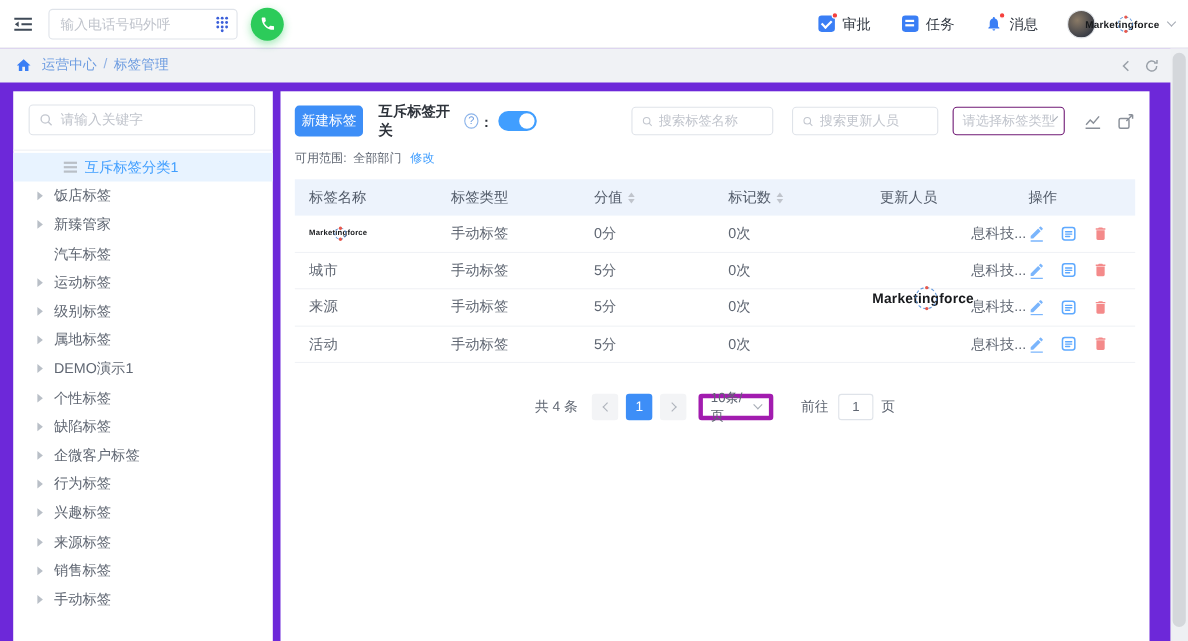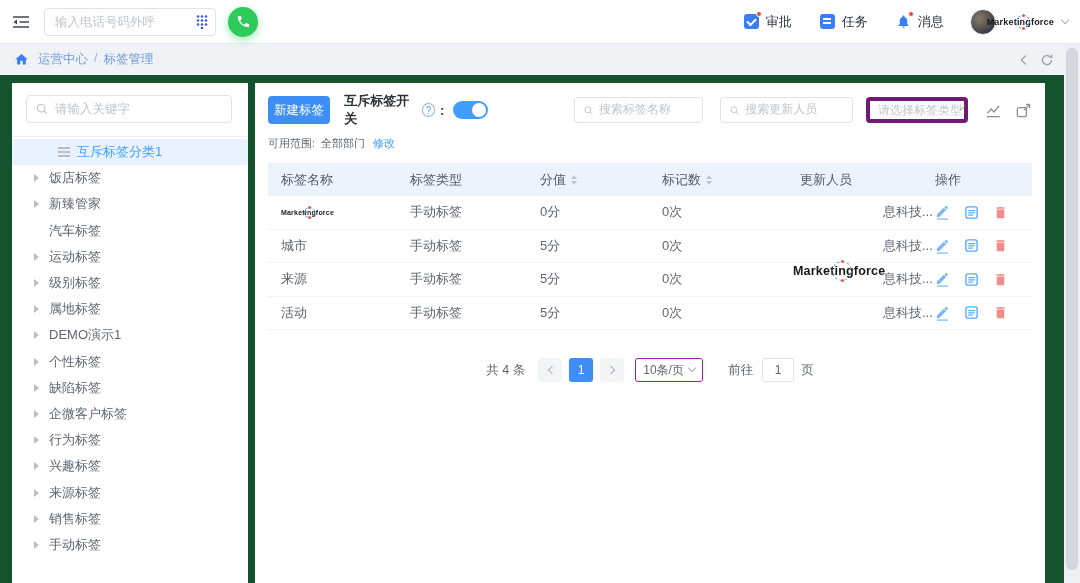--- a/index.html
+++ b/index.html
@@ -1,19 +1,19 @@
 <!DOCTYPE html>
 <html><head>
 <meta charset="utf-8">
 <style>
   * { margin:0; padding:0; box-sizing:border-box; }
   html,body { background:#e9ebee; }
   #app{
     position:relative; width:1080px; height:583px; overflow:hidden;
-    background:#14532d; font-family:"Liberation Sans","DejaVu Sans",sans-serif;
+    background:#6d28d9; font-family:"Liberation Sans","DejaVu Sans",sans-serif;
     color:#5f6672; font-size:13px;
   }
   svg{display:block}
 
   
   .topbar{position:absolute;left:0;top:0;width:100%;height:44px;background:#fff;
     border-bottom:1px solid #e8eaee;display:flex;align-items:center;z-index:5}
   .collapse-btn{margin-left:12px;cursor:pointer;display:flex;align-items:center}
   .phone-wrap{margin-left:14px;position:relative;width:172px;height:28px}
   .phone-wrap input{width:100%;height:100%;border:1px solid #dfe3e9;border-radius:4px;
@@ -104,25 +104,25 @@
     font-size:10px;display:flex;align-items:center;justify-content:center;cursor:pointer}
   .q-icon::before{content:"?"}
   .colon{font-weight:700;color:#2e333b}
   .switch{width:37px;height:18px;border-radius:9px;background:#409eff;position:relative;
     margin-left:4px;cursor:pointer}
   .switch::after{content:"";position:absolute;right:2px;top:2px;width:14px;height:14px;
     border-radius:50%;background:#fff}
   .inp-search{height:26px;border:1px solid #dfe3e9;border-radius:4px;display:flex;
     align-items:center;padding:0 8px;gap:5px;background:#fff}
   .inp-search input{border:none;outline:none;width:100%;font-size:12px;color:#333;min-width:0;
-    font-family:Liberation Mono, monospace}
+    font-family:Liberation Sans, sans-serif}
   .inp-search input::placeholder{color:#c0c4cc}
   .inp-tag{margin-left:86px;width:136px}
   .inp-upd{margin-left:17px;width:140px}
-  .sel-type{margin-left:13px;width:102px;height:26px;border:4px solid #701a75;border-radius:4px;
+  .sel-type{margin-left:13px;width:102px;height:26px;border:1px solid #701a75;border-radius:4px;
     display:flex;align-items:center;justify-content:space-between;padding:0 8px;cursor:pointer}
   .sel-type .sel-text{font-size:12px;color:#c0c4cc;white-space:nowrap}
   .ico-btn{cursor:pointer;display:flex;align-items:center}
   .ico-chart{margin-left:17px}
   .ico-expand{margin-left:13px}
 
   .scope-row{position:absolute;left:13px;top:53px;display:flex;gap:6px;font-size:11px;
     color:#5f6672;align-items:flex-start}
   .scope-link{color:#409eff;cursor:pointer;margin-left:2px}
 
@@ -154,21 +154,21 @@
   .pagination{position:absolute;left:13px;right:13px;top:275px;display:flex;align-items:center;
     justify-content:center;gap:7px;font-size:12.5px;color:#5f6672}
   .pg-total{margin-right:6px}
   .pg-btn{width:24px;height:24px;background:#f3f4f6;border-radius:3px;display:flex;
     align-items:center;justify-content:center;cursor:pointer}
   .pg-btn .chev{border-color:#aeb3bb;margin-top:0}
   .pg-btn .chev.l{transform:rotate(135deg);margin-left:3px}
   .pg-btn .chev.r{transform:rotate(-45deg);margin-right:3px}
   .pg-page{width:24px;height:24px;background:#3d8ef7;color:#fff;border-radius:3px;display:flex;
     align-items:center;justify-content:center;cursor:pointer;font-size:12.5px}
-  .pg-select{margin-left:4px;width:68px;height:24px;border:1px solid #a21caf;border-radius:3px;
+  .pg-select{margin-left:4px;width:68px;height:24px;border:4px solid #a21caf;border-radius:3px;
     display:flex;align-items:center;justify-content:space-between;padding:0 7px;cursor:pointer;
     font-size:12px}
   .pg-goto{margin-left:18px}
   .pg-input{margin-left:2px;width:32px;height:24px;border:1px solid #dfe3e9;border-radius:3px;
     text-align:center;font-size:12px;color:#5f6672;outline:none;
     font-family:"Liberation Sans","DejaVu Sans",sans-serif}
 
   .wm-big{position:absolute;left:538px;top:181px;pointer-events:none;z-index:3}
 
   

